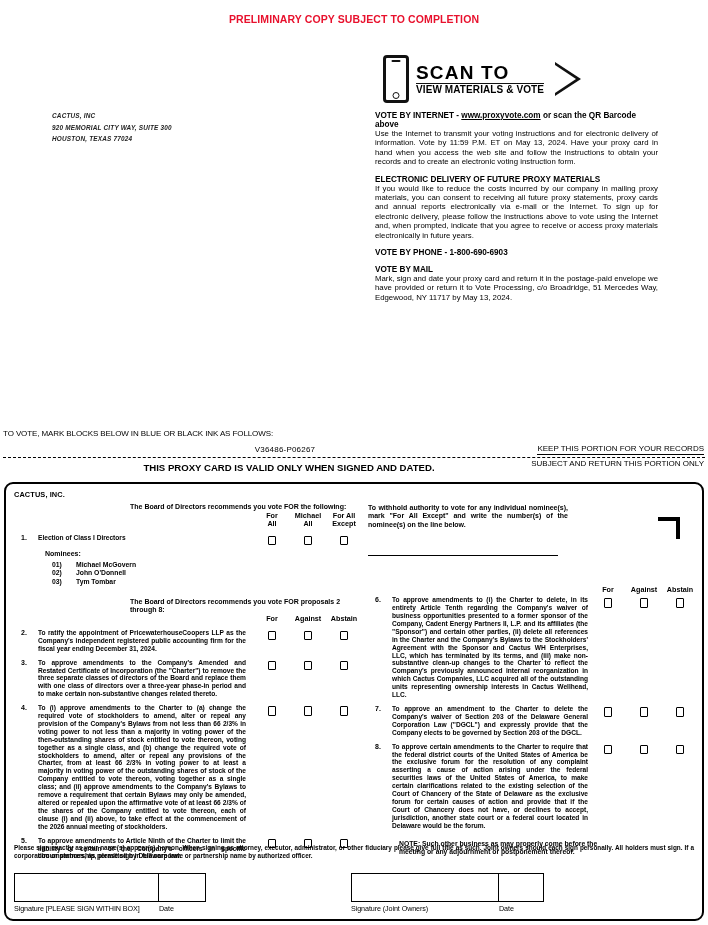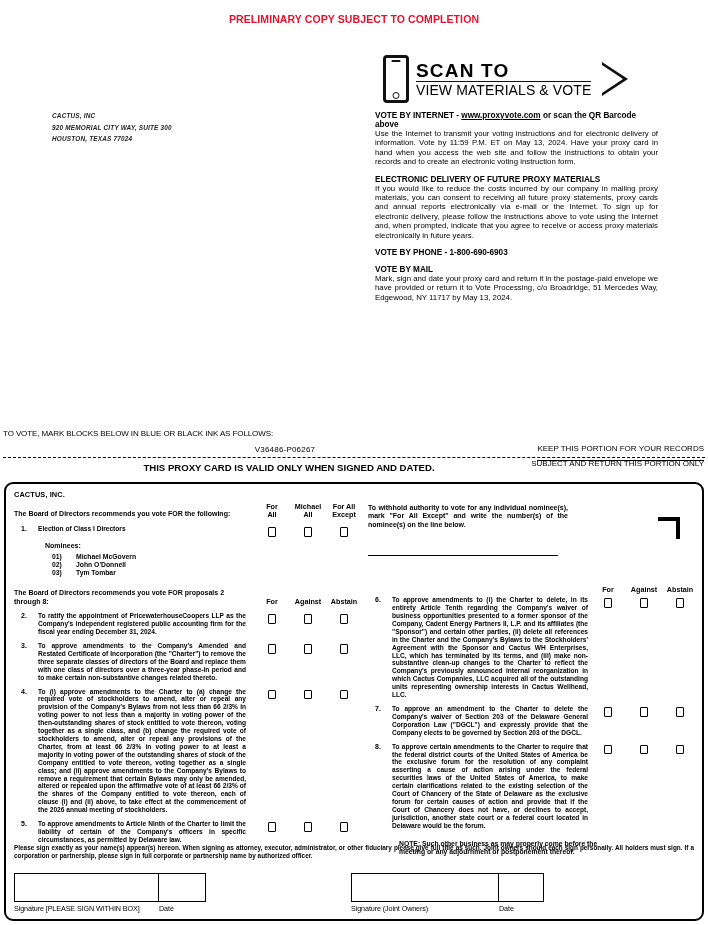--- a/index.html
+++ b/index.html
@@ -79,21 +79,21 @@
     width: 5px; height: 5px;
     border: 1.4px solid #111;
     border-radius: 50%;
   }
   .scan-text { line-height: 1; }
   .scan-l1 {
     font-size: 19px; font-weight: bold;
     letter-spacing: 1.2px;
   }
   .scan-l2 {
-    font-size: 14px; font-weight: normal;
+    font-size: 10px; font-weight: bold;
     letter-spacing: .1px;
     border-top: 1.6px solid #111;
     padding-top: 1px;
     margin-top: 1px;
   }
   .tri {
     width: 0; height: 0;
     border-top: 17px solid transparent;
     border-bottom: 17px solid transparent;
     border-left: 26px solid #111;
@@ -141,21 +141,21 @@
     text-align: center;
     font-size: 8px;
     letter-spacing: .2px;
     padding-right: 130px;
   }
   .keep-portion {
     position: absolute;
     right: 4px; top: 19px;
     font-size: 8px;
     border-bottom: 1px solid #000;
-    padding-bottom: 7px;
+    padding-bottom: 1px;
   }
   .detach-portion {
     position: absolute;
     right: 4px; top: 34px;
     font-size: 8px;
   }
   .dashline {
     position: absolute;
     left: 3px; right: 3px; top: 32px;
     border-top: 1.4px dashed #000;
@@ -196,20 +196,21 @@
   .rec-line {
     font-size: 7px;
     font-weight: bold;
     line-height: 8.6px;
     width: 232px;
   }
 
   .hdr-row {
     display: flex;
     align-items: flex-end;
+    flex-direction: column;
   }
   .hdr-labels {
     display: flex;
     margin-left: auto;
     text-align: center;
     font-size: 7.2px;
     font-weight: bold;
     line-height: 8px;
   }
   .hdr-labels > div { width: 36px; }

